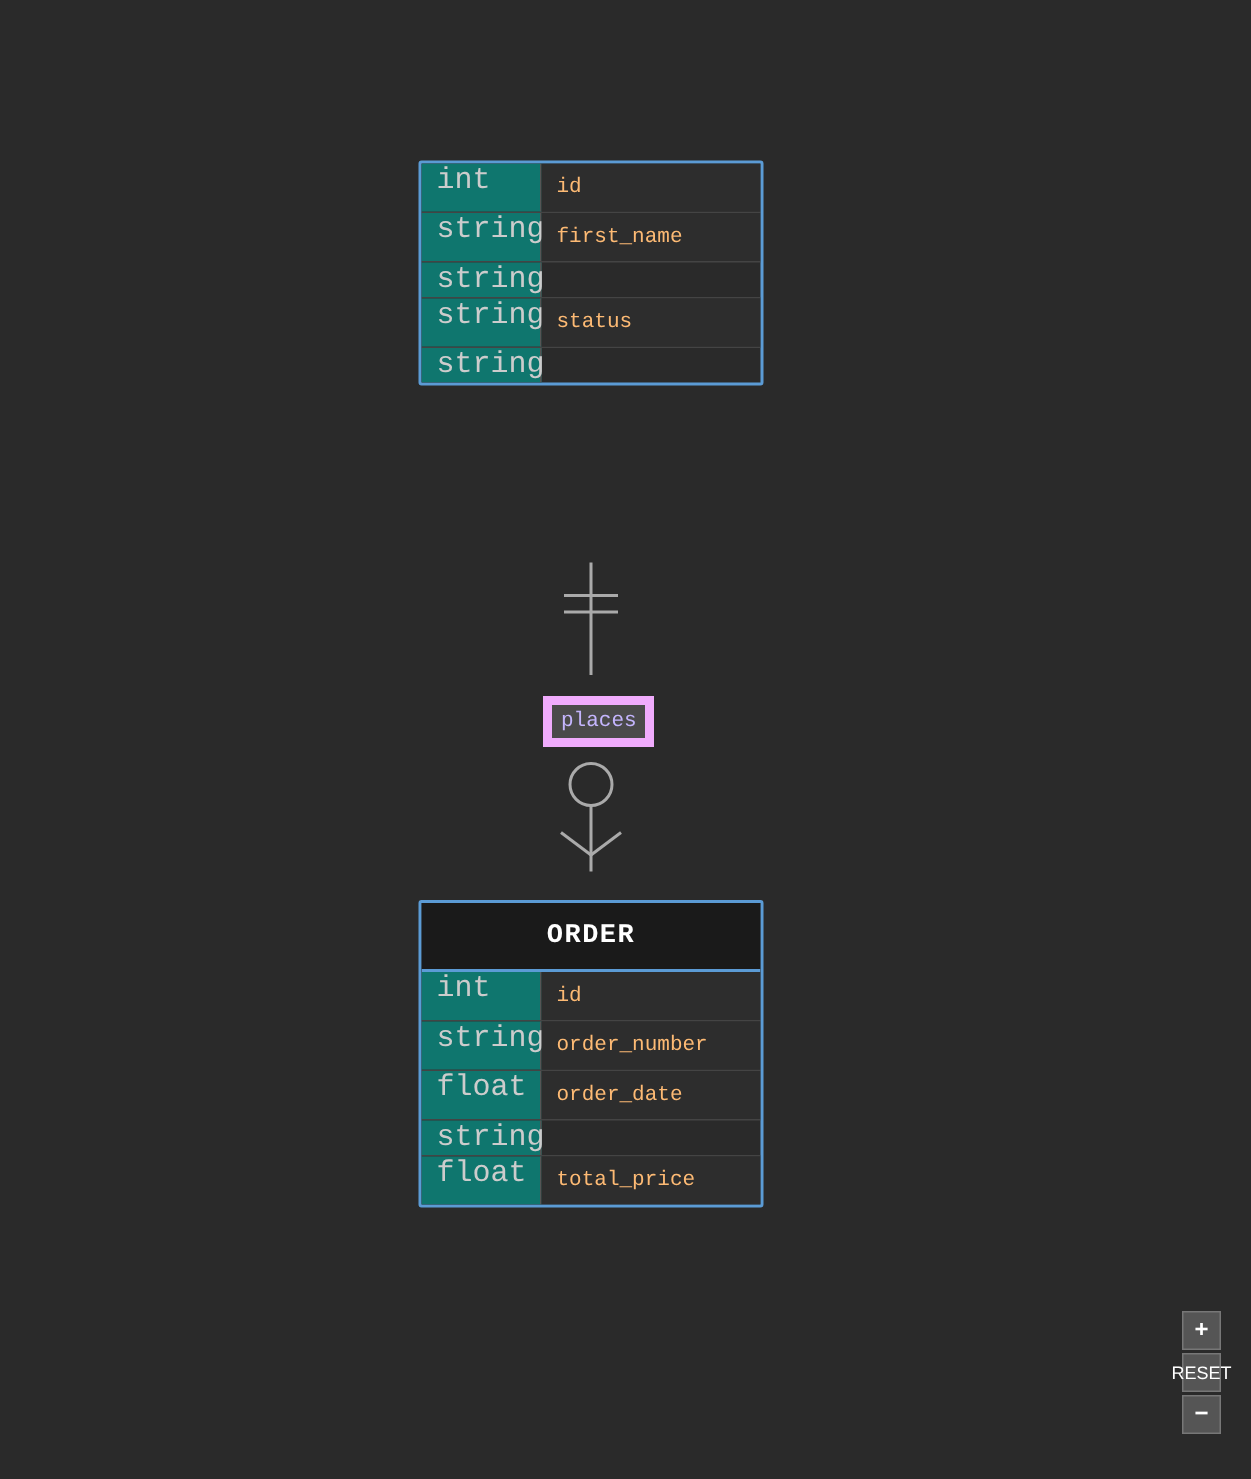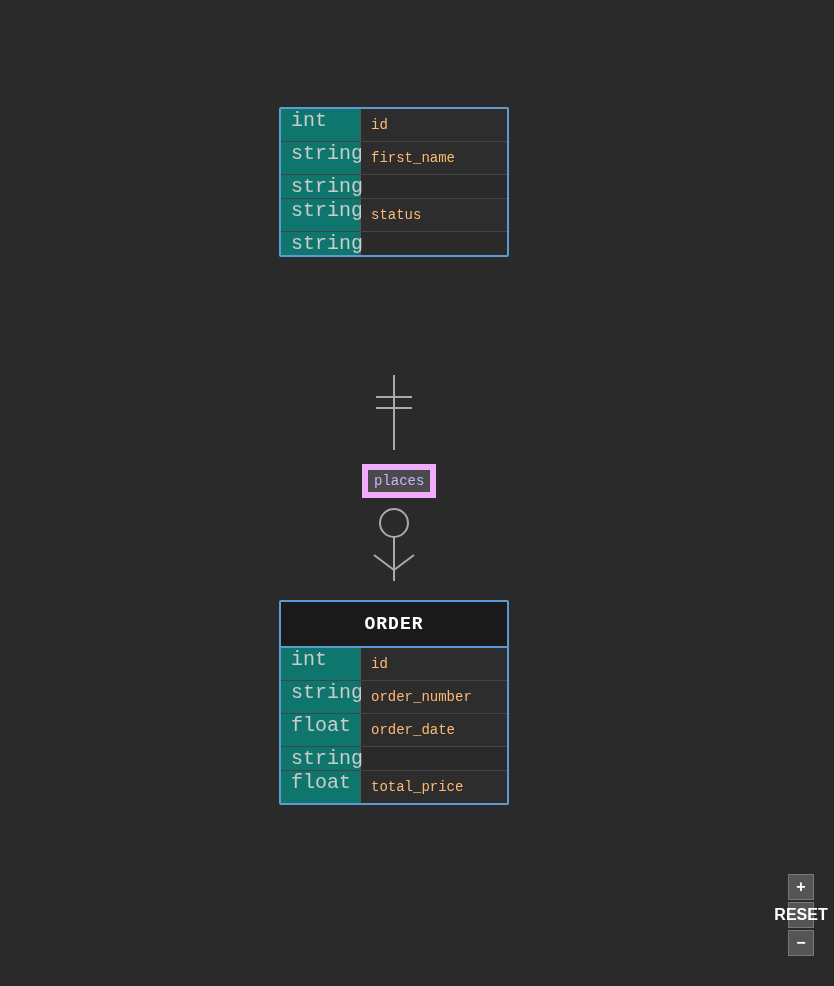--- a/index.html
+++ b/index.html
@@ -95,22 +95,22 @@
       border: 1px solid #777;
       cursor: pointer;
       display: flex;
       align-items: center;
       justify-content: center;
       font-size: 16px;
       font-weight: bold;
     }
 
     .control-btn.reset {
-      font-size: 16px;
-      font-weight: bold;
+      font-size: 12px;
+      font-weight: normal;
       font-family: Arial, sans-serif;
     }
 
     .relation-label {
       position: absolute;
       background: #4a4a4a;
       color: #c4b5fd;
       font-size: 14px;
       padding: 3px 6px;
       border: 6px solid #f0abfc;

